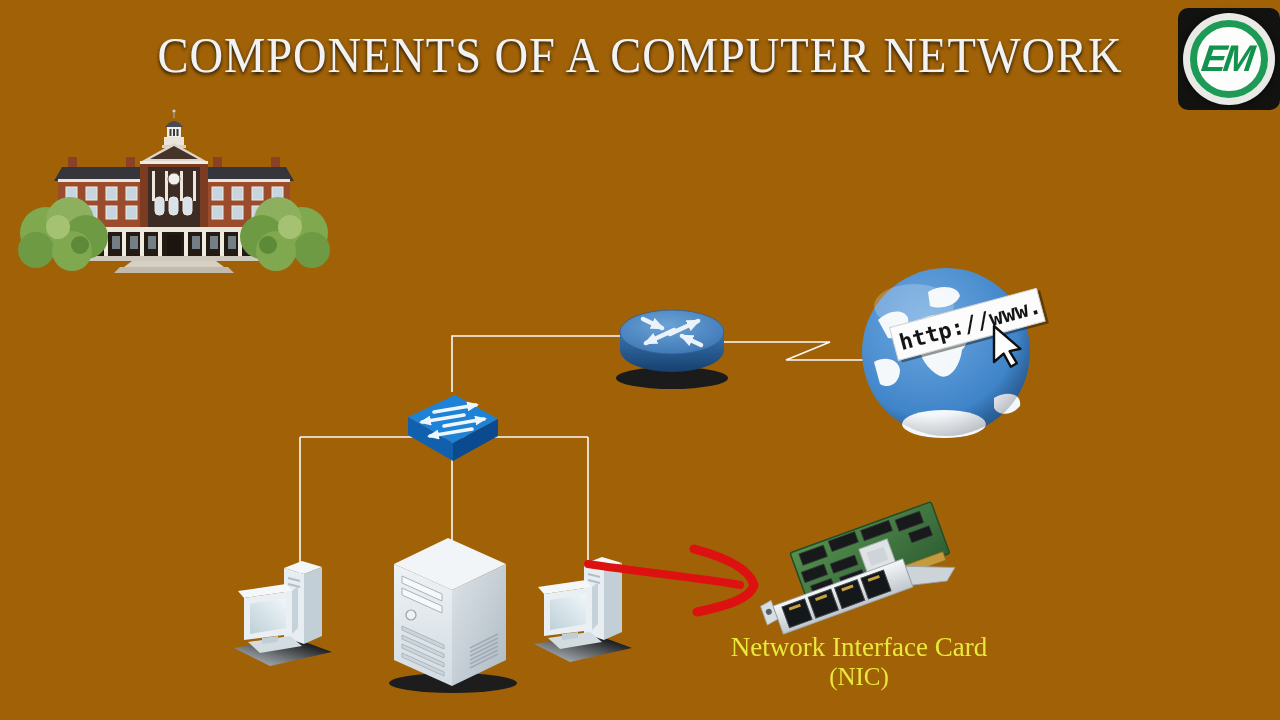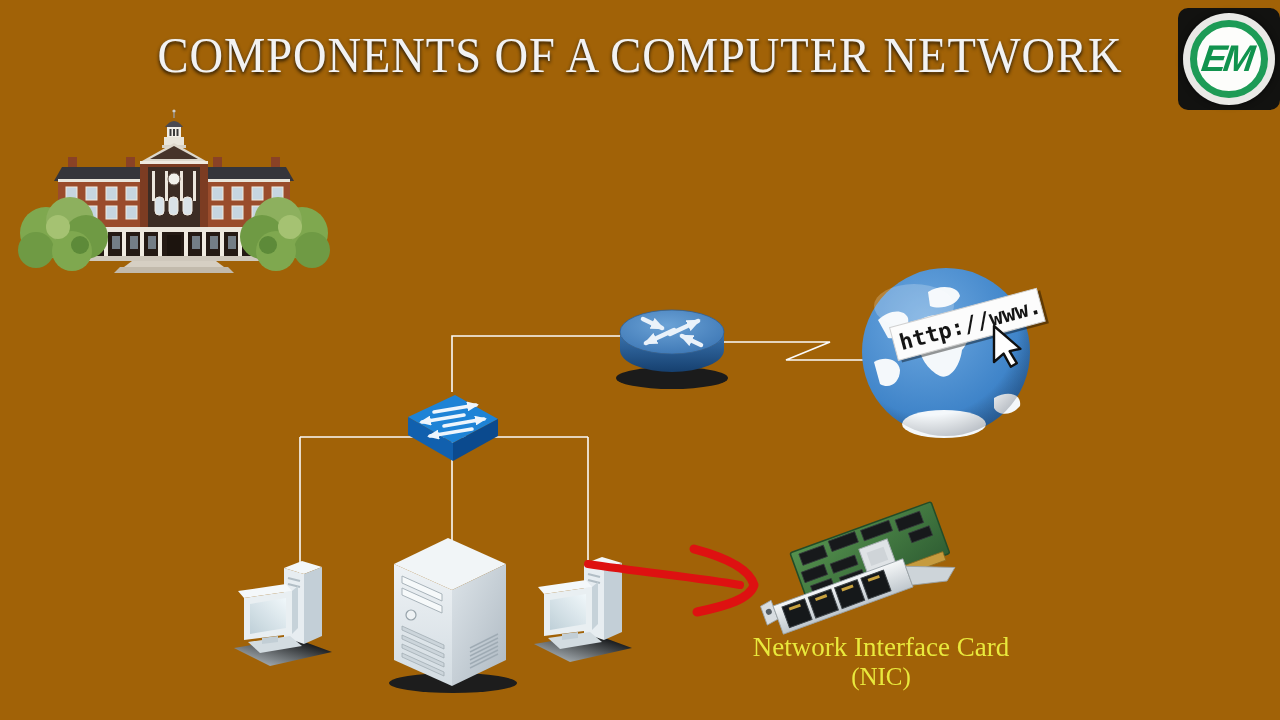--- a/index.html
+++ b/index.html
@@ -14,21 +14,21 @@
   
   #logo{left:1178px;top:8px;width:102px;height:102px;background:#121210;border-radius:10px;
         display:flex;align-items:center;justify-content:center;}
   #logo .ring{width:92px;height:92px;border-radius:50%;background:#e9e9e6;
         display:flex;align-items:center;justify-content:center;box-shadow:0 0 6px rgba(0,0,0,.6);}
   #logo .face{width:78px;height:78px;border-radius:50%;background:#fdfdfb;border:7px solid #1d9b56;
         box-sizing:border-box;display:flex;align-items:center;justify-content:center;}
   #logo .em{font-family:"Liberation Sans",sans-serif;font-style:italic;font-weight:bold;
         font-size:37px;color:#11934e;letter-spacing:-3px;transform:skewX(-8deg) translateX(-2px);}
   
-  #caption{left:706px;top:632px;width:350px;text-align:center;color:#e9e93c;line-height:1.15;}
+  #caption{left:684px;top:632px;width:350px;text-align:center;color:#e9e93c;line-height:1.15;}
   #caption .l1{font-size:27px;}
   #caption .l2{font-size:25px;text-align:center;}
   svg{display:block;overflow:visible;}
 </style>
 </head>
 <body>
 
 <div id="stage">
 
   <div id="title" class="abs">COMPONENTS OF A COMPUTER NETWORK</div>

